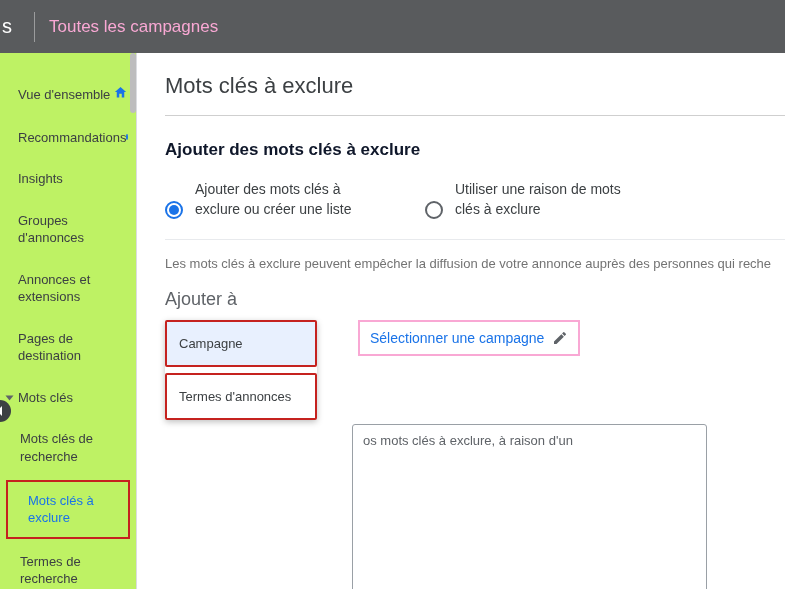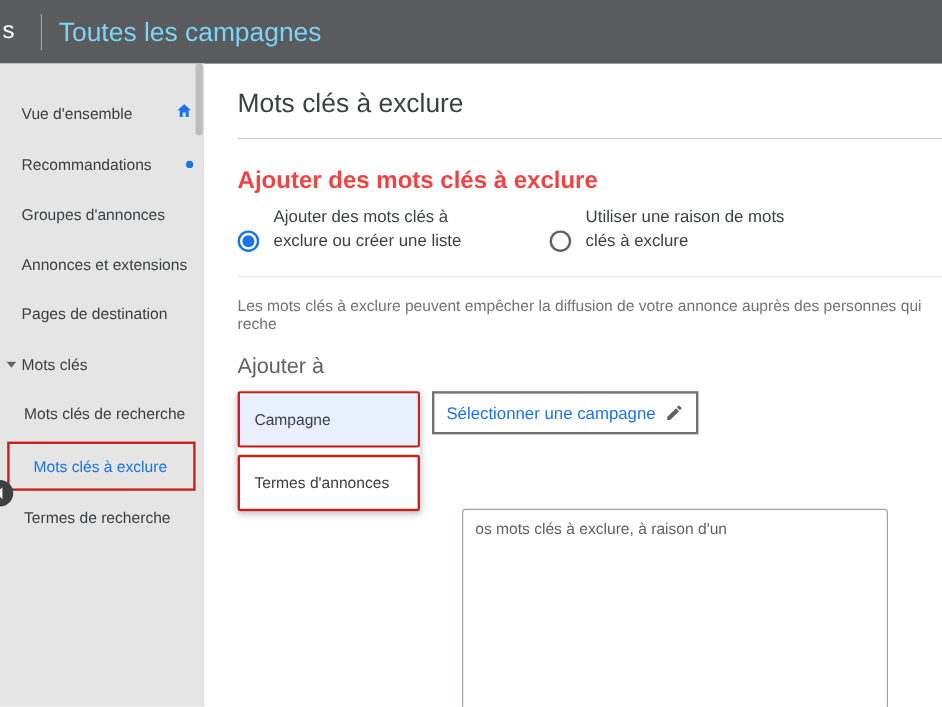--- a/index.html
+++ b/index.html
@@ -1,54 +1,54 @@
 <!DOCTYPE html>
 <html><head>
 <meta charset="utf-8">
 <style>
 *{box-sizing:border-box;margin:0;padding:0;font-family:Arial,"Helvetica Neue",Helvetica,sans-serif}
 body{width:785px;height:589px;overflow:hidden;background:#fff}
 .topbar{background:#595b5d;height:53px;display:flex;align-items:center;padding-left:0}
 .topbar-s{color:#fff;font-size:20px;padding:0 8px 0 2px}
 .topbar-sep{width:1px;height:30px;background:rgba(255,255,255,.4);margin:0 14px}
-.topbar-title{color:#7dd3fc;font-size:22px;font-weight:400}
+.topbar-title{color:#f9a8d4;font-size:17px;font-weight:400}
 .layout{display:flex;height:calc(100% - 53px)}
-.sidebar{width:170px;background:#e5e5e5;border-right:1px solid #dadce0;padding-top:20px;position:relative}
+.sidebar{width:137px;background:#bef264;border-right:1px solid #dadce0;padding-top:20px;position:relative}
 .sidebar-inner{max-height:100%;overflow:hidden}
 .nav-item{display:flex;align-items:center;padding:12px 8px 12px 18px;font-size:13px;color:#3c4043;cursor:pointer;line-height:1.35}
 .nav-item.sub{padding-left:20px}
 .nav-item.expand::before{content:'';width:0;height:0;border-top:4px solid transparent;border-bottom:4px solid transparent;border-left:5px solid #5f6368;margin-right:6px;margin-left:-11px}
 .nav-item.expand.open::before{transform:rotate(90deg)}
 .nav-item .icon-home{margin-left:auto;color:#1a73e8}
 .nav-item .dot{width:6px;height:6px;border-radius:50%;background:#1a73e8;margin-left:auto}
 .nav-item.active{color:#1a73e8}
 .red-box{border:2px solid #c5221f;padding:10px 8px 10px 20px;margin:2px 6px}
 .back-circle{position:absolute;left:-11px;top:347px;width:22px;height:22px;border-radius:50%;background:#3c4043;display:flex;align-items:center;justify-content:center}
 .back-circle svg{fill:#fff;width:10px;height:10px}
 .scroll-track{position:absolute;right:0;top:0;width:6px;height:60px;background:#bdbdbd;border-radius:3px}
 .main{flex:1;padding:20px 0 0 28px;position:relative;overflow:hidden}
 .page-title{font-size:22px;color:#3c4043;font-weight:400;margin-bottom:16px}
 .main-hr{border:none;border-top:1px solid #cfcfcf;margin:0 -30px 24px 0}
-.section-title{font-size:20px;color:#ef4444;margin-bottom:8px}
+.section-title{font-size:17px;color:#0f172a;margin-bottom:20px}
 .radio-row{display:flex;gap:40px;margin-bottom:20px}
 .radio-opt{display:flex;align-items:flex-end;gap:12px;width:220px}
 .radio{width:18px;height:18px;border-radius:50%;border:2px solid #5f6368;flex-shrink:0;margin-top:1px;position:relative}
 .radio.selected{border-color:#1a73e8}
 .radio.selected::after{content:'';position:absolute;top:2px;left:2px;width:10px;height:10px;border-radius:50%;background:#1a73e8}
 .radio-label{font-size:14px;color:#3c4043;line-height:1.4}
 .sub-hr{border:none;border-top:1px solid #e8eaed;margin:0 -30px 16px 0}
 .info-text{font-size:13px;color:#737373;margin-bottom:18px}
 .addto-label{font-size:18px;color:#5f6368;margin-bottom:10px}
-.addto-row{display:flex;align-items:flex-start;gap:2px}
+.addto-row{display:flex;align-items:flex-start;gap:23px}
 .dropdown{width:152px;background:#fff;box-shadow:0 2px 6px rgba(0,0,0,.25);border-radius:2px}
 .dd-option{padding:14px 12px;font-size:13px;color:#3c4043;cursor:pointer}
 .dd-option.selected{background:#e8f0fe}
 .dd-red{border:2px solid #c5221f;border-radius:2px}
 .dd-red + .dd-red{margin-top:6px}
-.select-camp-wrap{border:2px solid #737373;padding:8px 10px;display:flex;align-items:flex-end;gap:8px;margin-left:8px}
+.select-camp-wrap{border:2px solid #f9a8d4;padding:8px 10px;display:flex;align-items:flex-end;gap:8px;margin-left:18px}
 .link{color:#1a73e8;font-size:14px;cursor:pointer}
 .pencil{width:16px;height:16px}
 .textarea-stub{position:absolute;left:215px;top:371px;width:355px;height:200px;border:1px solid #9aa0a6;border-radius:3px;padding:8px 10px;font-size:13px;color:#5f6368;background:#fff;z-index:-1}
 </style>
 </head>
 <body>
 
 <div class="topbar">
   <span class="topbar-s">s</span>
   <div class="topbar-sep"></div>
@@ -68,20 +68,23 @@
         <span>Vue d'ensemble</span>
         <span class="icon-home">
           <svg width="15" height="15" viewBox="0 0 24 24" fill="#1a73e8">
               <path d="M12 3l9 8h-3v9h-4v-6h-4v6H6v-9H3z"></path>
             </svg>
         </span>
       </div>
       <div class="nav-item">
         <span>Recommandations</span>
         <span class="dot"></span>
+      </div>
+      <div class="nav-item">
+        <span>Insights</span>
       </div>
       <div class="nav-item">
         <span>Groupes d'annonces</span>
       </div>
       <div class="nav-item">
         <span>Annonces et extensions</span>
       </div>
       <div class="nav-item">
         <span>Pages de destination</span>
       </div>

